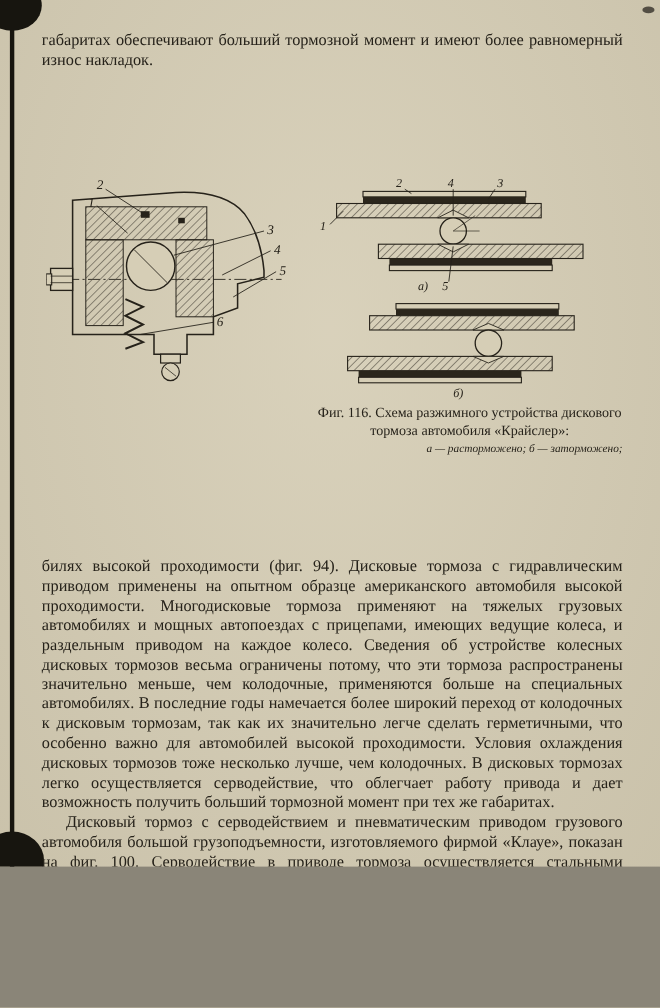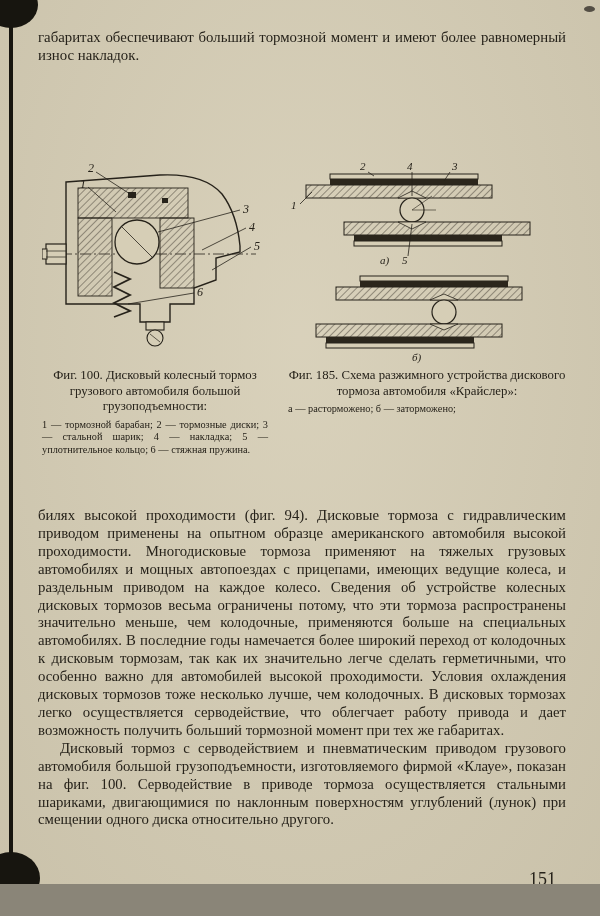--- a/index.html
+++ b/index.html
@@ -1,17 +1,17 @@
 <!DOCTYPE html>
 <html><head>
 <meta charset="utf-8">
 <style>
   html,body { margin:0; padding:0; background:#8a8578; }
   .page {
-    position:relative; width:600px; height:884px; overflow:hidden;
+    position:relative; width:600px; height:788px; overflow:hidden;
     background:#d6ceb6;
     background-image: radial-gradient(ellipse at 50% 38%, rgba(255,255,255,.07), rgba(62,54,36,.08));
     color:#26221a;
     font-family:"Liberation Serif","DejaVu Serif",serif;
   }
   .textblock {
     position:absolute; left:38px; width:528px;
     font-size:14.8px; line-height:17.9px; text-align:justify;
   }
   .textblock p { margin:0; }
@@ -19,21 +19,21 @@
   #block-top { top:29px; }
   #block-bottom { top:479px;margin-top:28px; }
 
   .figure { position:absolute; }
   #fig100 { left:42px; top:154px; }
   #fig101 { left:286px; top:160px; }
 
   .caption { position:absolute; }
   .caption .cap-title { font-size:12.8px; line-height:15.6px; text-align:center; margin:0; }
   .caption .cap-legend { font-size:10.3px; line-height:12.4px; text-align:justify; margin:4px 0 0 0; }
-  .caption .cap-states { font-size:10.3px; line-height:12.4px; text-align:left; margin:4px 0 0 0; }
+  .caption .cap-states { font-size:10.3px; line-height:12.4px; text-align:right; margin:4px 0 0 0; font-style:italic; }
   .caption-100 { left:42px; top:368px; width:226px; }
   .caption-101 { left:288px; top:368px; width:278px; }
 
   .pagenum { position:absolute; right:44px; top:869px; font-size:18px; }
 
   
   .edge-line { position:absolute; left:9px; top:0; width:4px; height:916px; background:#17150f; border-radius:2px; }
   .corner-tl { position:absolute; left:-16px; top:-18px; width:54px; height:46px; background:#17150f; border-radius:50%; }
   .corner-bl { position:absolute; left:-18px; bottom:-20px; width:58px; height:52px; background:#17150f; border-radius:50%; }
   .mark-tr { position:absolute; right:5px; top:6px; width:11px; height:6px; background:#2a2620; border-radius:50%; opacity:.75; }
@@ -145,27 +145,23 @@
       <polygon points="144,140 172,140 158,134" fill="#d6ceb6" stroke="#26221a" stroke-width="0.8"></polygon>
       <circle cx="158" cy="152" r="12" fill="#d6ceb6" stroke="#26221a" stroke-width="1.2"></circle>
       <rect x="30" y="164" width="186" height="13" fill="url(#h101)" stroke="#26221a" stroke-width="1"></rect>
       <polygon points="144,164 172,164 158,170" fill="#d6ceb6" stroke="#26221a" stroke-width="0.8"></polygon>
       <rect x="40" y="177" width="148" height="6" fill="#2b261c"></rect>
       <rect x="40" y="183" width="148" height="5" fill="#d6ceb6" stroke="#26221a" stroke-width="1"></rect>
       <text x="126" y="201">б)</text>
     </g>
   </svg>
 
-  <div class="caption caption-100">
-    <p class="cap-title">Фиг. 100. Дисковый колесный тормоз грузового автомобиля большой грузоподъемности:</p>
-    <p class="cap-legend">1 — тормозной барабан; 2 — тормозные диски; 3 — стальной шарик; 4 — накладка; 5 — уплотнительное кольцо; 6 — стяжная пружина.</p>
-  </div>
 
   <div class="caption caption-101">
-    <p class="cap-title">Фиг. 185. Схема разжимного устройства дискового тормоза автомобиля «Крайслер»:</p>
+    <p class="cap-title">Фиг. 116. Схема разжимного устройства дискового тормоза автомобиля «Крайслер»:</p>
     <p class="cap-states">а — расторможено; б — заторможено;</p>
   </div>
 
   <div class="textblock" id="block-bottom">
     <p>билях высокой проходимости (фиг. 94). Дисковые тормоза с гидравлическим приводом применены на опытном образце американского автомобиля высокой проходимости. Многодисковые тормоза применяют на тяжелых грузовых автомобилях и мощных автопоездах с прицепами, имеющих ведущие колеса, и раздельным приводом на каждое колесо. Сведения об устройстве колесных дисковых тормозов весьма ограничены потому, что эти тормоза распространены значительно меньше, чем колодочные, применяются больше на специальных автомобилях. В последние годы намечается более широкий переход от колодочных к дисковым тормозам, так как их значительно легче сделать герметичными, что особенно важно для автомобилей высокой проходимости. Условия охлаждения дисковых тормозов тоже несколько лучше, чем колодочных. В дисковых тормозах легко осуществляется серводействие, что облегчает работу привода и дает возможность получить больший тормозной момент при тех же габаритах.</p>
     <p class="indent">Дисковый тормоз с серводействием и пневматическим приводом грузового автомобиля большой грузоподъемности, изготовляемого фирмой «Клауе», показан на фиг. 100. Серводействие в приводе тормоза осуществляется стальными шариками, двигающимися по наклонным поверхностям углублений (лунок) при смещении одного диска относительно другого.</p>
   </div>
 
   <div class="pagenum">151</div>
 

